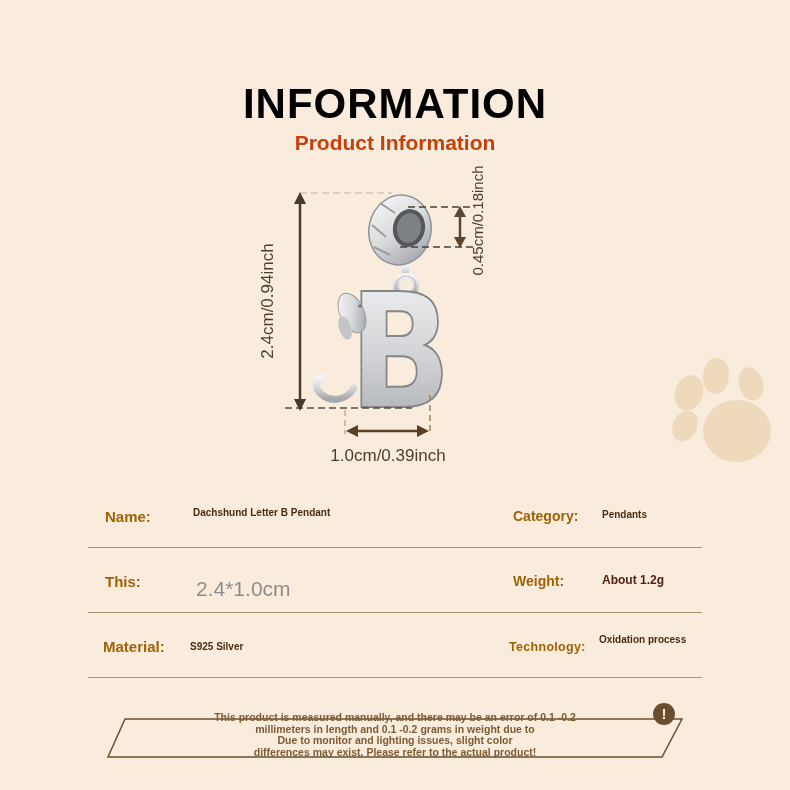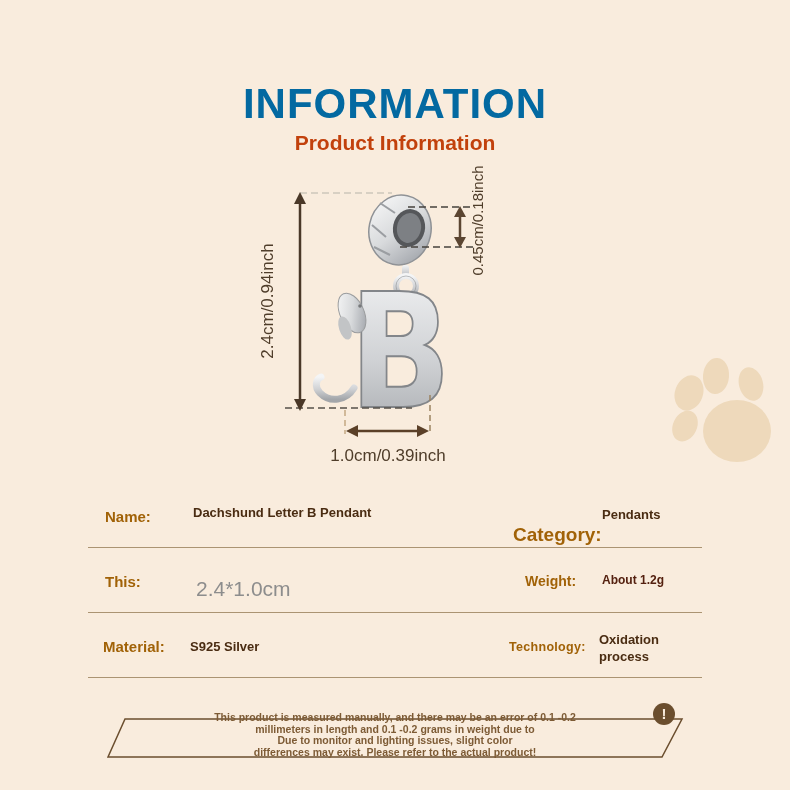--- a/index.html
+++ b/index.html
@@ -1,37 +1,37 @@
 <!DOCTYPE html>
 <html><head>
 <meta charset="utf-8">
 <style>
   html,body{margin:0;padding:0;}
   body{font-family:"Liberation Sans",sans-serif;}
   .canvas{position:relative;width:790px;height:790px;background:#f9ecdd;overflow:hidden;}
 
   .page-title{position:absolute;left:0;top:80px;width:790px;text-align:center;
-    font-size:42px;font-weight:bold;letter-spacing:1px;color:#0369a1;}
+    font-size:42px;font-weight:bold;letter-spacing:1px;color:#000000;}
   .page-subtitle{position:absolute;left:0;top:131px;width:790px;text-align:center;
     font-size:21px;font-weight:bold;color:#c2410c;}
 
   .abs{position:absolute;}
 
   
   .dim-label{color:#4f3d2a;white-space:nowrap;text-align:center;}
   .dim-v{transform:rotate(-90deg);transform-origin:center center;}
   .dim-height{left:193px;top:291px;width:150px;font-size:17px;}
   .dim-bail{left:412px;top:212px;width:130px;font-size:15px;}
   .dim-width{left:308px;top:446px;width:160px;font-size:17px;}
 
   
   .sep{position:absolute;left:88px;width:614px;height:1px;background:#ab9472;}
   .spec-label{position:absolute;font-size:15px;font-weight:bold;color:#a16207;}
   .spec-label.small{font-size:12.5px;letter-spacing:0.3px;}
-  .spec-value{position:absolute;font-size:13px;font-weight:bold;color:#4a2c12;line-height:18px;}
+  .spec-value{position:absolute;font-size:10px;font-weight:bold;color:#4a2c12;line-height:18px;}
   .spec-value.gray{font-size:21px;font-weight:normal;color:#8d8d8d;}
   .spec-value.accent{font-size:12px;color:#54200f;}
 
   
   .disc-text{position:absolute;left:145px;top:712px;width:500px;text-align:center;
     font-size:10.5px;font-weight:bold;line-height:11.5px;color:#7d5b35;}
   .disc-icon{position:absolute;left:653px;top:703px;width:22px;height:22px;border-radius:50%;
     background:#6b4e2e;color:#f9ecdd;font-size:15px;font-weight:bold;text-align:center;line-height:22px;}
 </style>
 </head>
@@ -115,27 +115,27 @@
   </svg>
 
   <div class="abs dim-label dim-v dim-height">2.4cm/0.94inch</div>
   <div class="abs dim-label dim-v dim-bail">0.45cm/0.18inch</div>
   <div class="abs dim-label dim-width">1.0cm/0.39inch</div>
 
   <div>
 
     <div class="spec-label" style="left:105px;top:508px;">Name:</div>
     <div class="spec-value" style="left:193px;top:504px;width:195px;">Dachshund Letter B Pendant</div>
-    <div class="spec-label" style="left:513px;top:524px;font-size:19px;">Category:</div>
+    <div class="spec-label" style="left:513px;top:508px;font-size:14px;">Category:</div>
     <div class="spec-value" style="left:602px;top:506px;">Pendants</div>
     <div class="sep" style="top:547px;"></div>
 
     <div class="spec-label" style="left:105px;top:573px;">This:</div>
     <div class="spec-value gray" style="left:196px;top:580px;">2.4*1.0cm</div>
-    <div class="spec-label" style="left:513px;top:573px;font-size:14px;margin-left:12px;">Weight:</div>
+    <div class="spec-label" style="left:513px;top:573px;font-size:14px;">Weight:</div>
     <div class="spec-value accent" style="left:602px;top:571px;">About 1.2g</div>
     <div class="sep" style="top:612px;"></div>
 
     <div class="spec-label" style="left:103px;top:638px;">Material:</div>
     <div class="spec-value" style="left:190px;top:638px;">S925 Silver</div>
     <div class="spec-label small" style="left:509px;top:640px;">Technology:</div>
     <div class="spec-value" style="left:599px;top:631px;width:100px;line-height:17px;">Oxidation process</div>
     <div class="sep" style="top:677px;"></div>
   </div>
 

